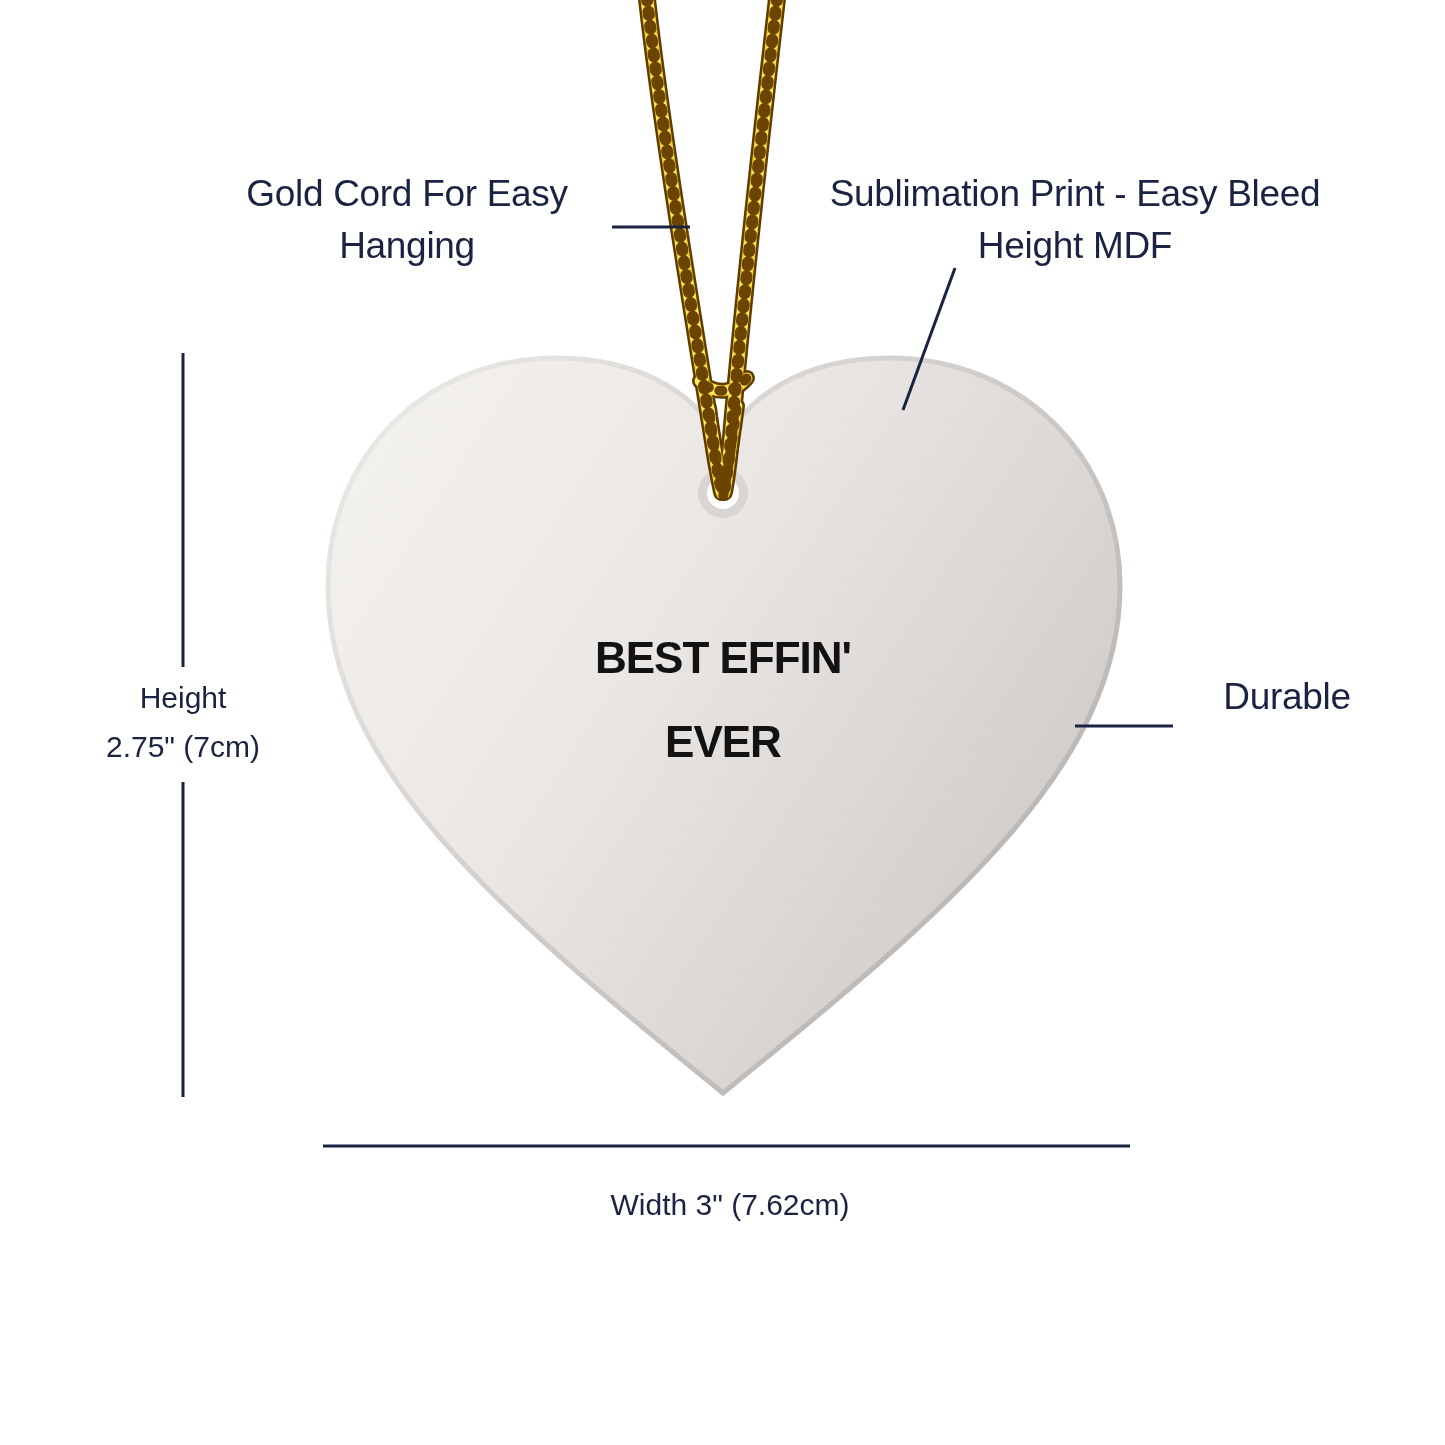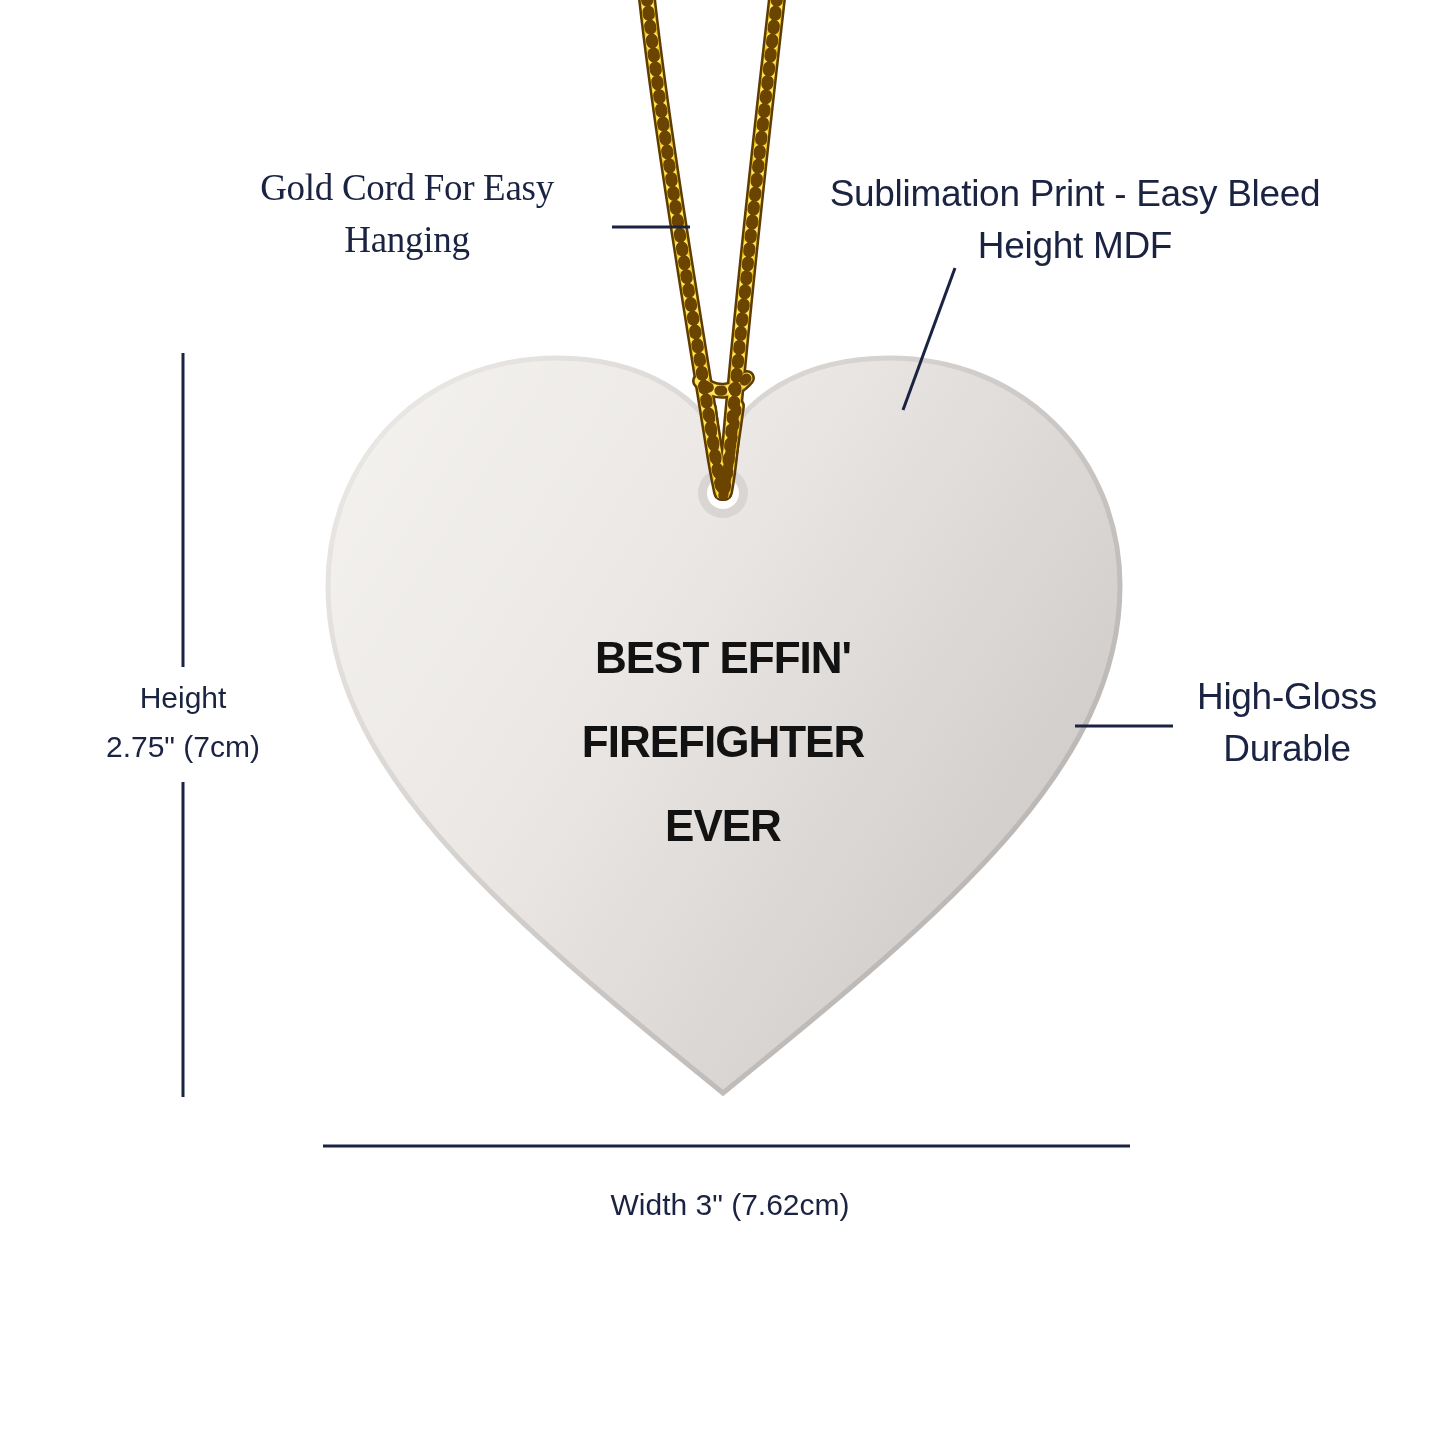--- a/index.html
+++ b/index.html
@@ -26,21 +26,21 @@
   .txt {
     position: absolute;
     text-align: center;
     color: var(--annotation, #1b2342);
   }
   .callout {
     font-size: 37px;
     line-height: 52px;
     letter-spacing: -0.3px;
   }
-  .callout-cord   { left: 157px;  top: 162px; width: 500px; font-family: Liberation Serif, serif; }
+  .callout-cord   { left: 157px;  top: 168px; width: 500px; }
   .callout-print  { left: 795px;  top: 168px; width: 560px; }
   .callout-finish { left: 1137px; top: 671px; width: 300px; }
   .dim {
     font-size: 30px;
     line-height: 49px;
   }
   .dim-height { left: 43px;  top: 673px;  width: 280px; }
   .dim-width  { left: 430px; top: 1180px; width: 600px; }
   .ornament-text {
     left: 443px;
@@ -119,36 +119,34 @@
       <line x1="1075" y1="726" x2="1173" y2="726"></line>
 
       <line x1="183" y1="353" x2="183" y2="667"></line>
       <line x1="183" y1="782" x2="183" y2="1097"></line>
       <line x1="323" y1="1146" x2="1130" y2="1146"></line>
     </g>
   </svg>
 
   <div class="txt ornament-text">
     <div>BEST EFFIN'</div>
-    <div>FIREFIGHTER</div>
     <div>EVER</div>
   </div>
 
   <div class="txt callout callout-cord">
     <div>Gold Cord For Easy</div>
     <div>Hanging</div>
   </div>
 
   <div class="txt callout callout-print">
     <div>Sublimation Print - Easy Bleed</div>
     <div>Height MDF</div>
   </div>
 
   <div class="txt callout callout-finish">
-    <div>High-Gloss</div>
     <div>Durable</div>
   </div>
 
   <div class="txt dim dim-height">
     <div>Height</div>
     <div>2.75" (7cm)</div>
   </div>
 
   <div class="txt dim dim-width">
     <div>Width 3" (7.62cm)</div>

